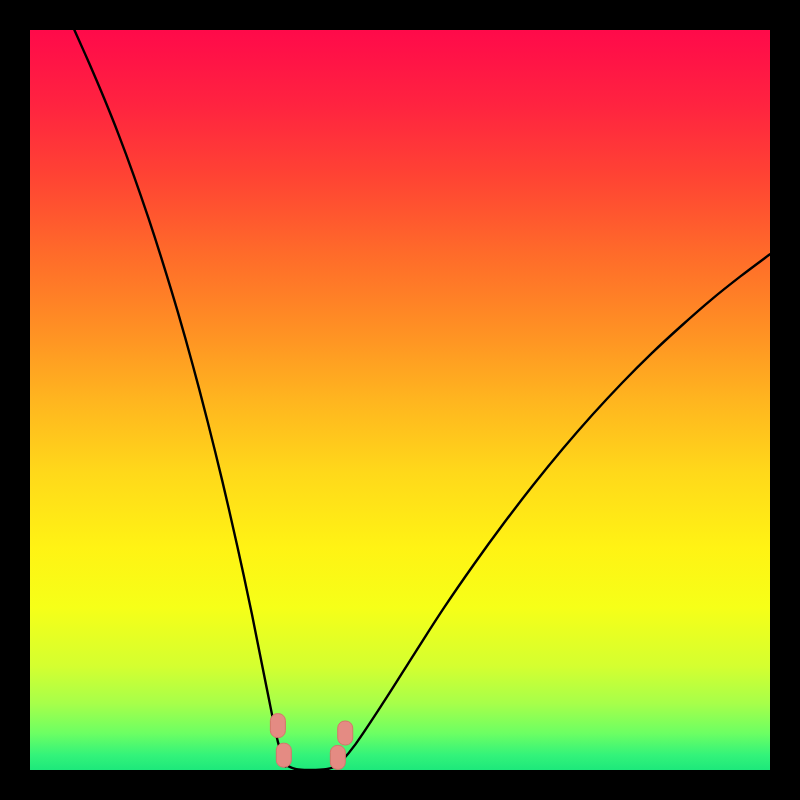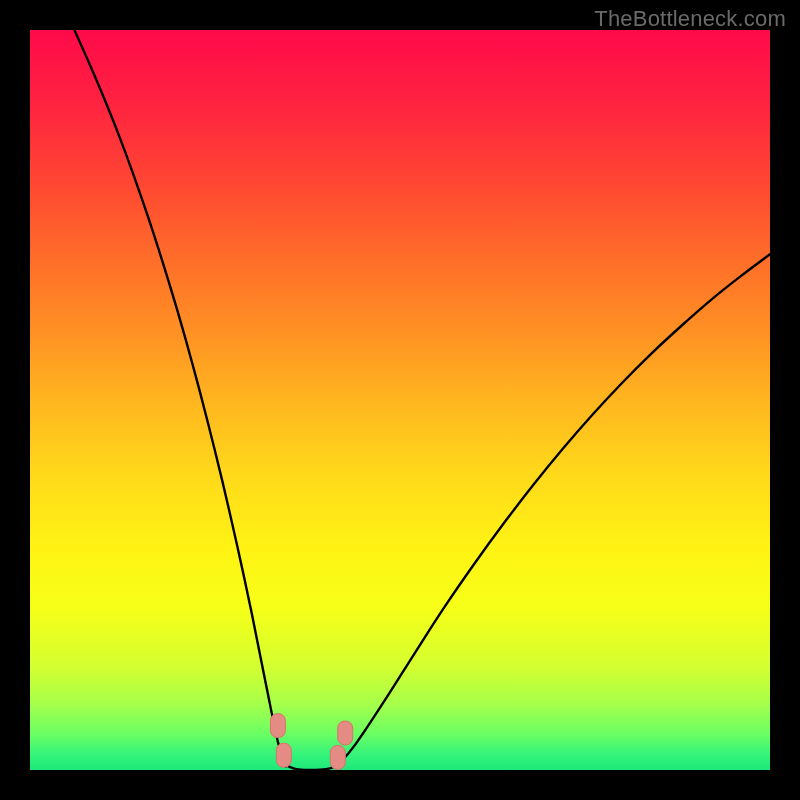--- a/index.html
+++ b/index.html
@@ -59,14 +59,13 @@
           <path d="M 44.40 0.00 C 47.06 5.99, 53.87 21.05, 59.20 33.30 C 64.53 45.55, 68.67 55.16, 74.00 68.08 C 79.33 81.00, 83.47 91.23, 88.80 105.08 C 94.13 118.93, 98.27 130.12, 103.60 145.04 C 108.93 159.96, 113.07 171.98, 118.40 187.96 C 123.73 203.94, 127.87 216.79, 133.20 233.84 C 138.53 250.89, 142.67 264.43, 148.00 282.68 C 153.33 300.93, 157.47 315.64, 162.80 335.22 C 168.13 354.80, 172.27 370.55, 177.60 391.46 C 182.93 412.37, 187.07 429.02, 192.40 451.40 C 197.73 473.78, 201.87 491.80, 207.20 515.78 C 212.53 539.76, 216.67 558.89, 222.00 584.60 C 227.33 610.31, 232.14 635.69, 236.80 658.60 C 241.46 681.51, 244.57 698.16, 247.90 711.88 C 251.23 725.60, 253.97 730.69, 255.30 734.82 C 256.63 738.95, 253.30 734.02, 255.30 734.82 C 257.30 735.62, 261.74 738.33, 266.40 739.26 C 271.06 740.19, 275.87 740.00, 281.20 740.00 C 286.53 740.00, 291.34 739.93, 296.00 739.26 C 300.66 738.59, 305.10 736.83, 307.10 736.30 C 309.10 735.77, 303.77 740.30, 307.10 736.30 C 310.43 732.30, 316.94 726.09, 325.60 714.10 C 334.26 702.11, 344.54 686.08, 355.20 669.70 C 365.86 653.32, 374.14 639.73, 384.80 623.08 C 395.46 606.43, 403.74 593.18, 414.40 577.20 C 425.06 561.22, 433.34 549.33, 444.00 534.28 C 454.66 519.23, 462.94 507.83, 473.60 493.58 C 484.26 479.33, 492.54 468.55, 503.20 455.10 C 513.86 441.65, 522.14 431.49, 532.80 418.84 C 543.46 406.19, 551.74 396.65, 562.40 384.80 C 573.06 372.95, 581.34 364.04, 592.00 352.98 C 602.66 341.92, 610.94 333.64, 621.60 323.38 C 632.26 313.12, 640.54 305.59, 651.20 296.00 C 661.86 286.41, 670.14 279.02, 680.80 270.10 C 691.46 261.18, 699.74 254.68, 710.40 246.42 C 721.06 238.16, 734.67 228.22, 740.00 224.22" fill="none" stroke="#000000" stroke-width="2.4" stroke-linecap="round" stroke-linejoin="round"></path>
         </g>
       <g id="marker-group">
           <rect x="240.40" y="683.60" width="15" height="24" rx="7" ry="7" fill="#e48b83" stroke="#d6746c" stroke-width="1"></rect>
           <rect x="246.32" y="713.20" width="15" height="24" rx="7" ry="7" fill="#e48b83" stroke="#d6746c" stroke-width="1"></rect>
           <rect x="307.74" y="691.00" width="15" height="24" rx="7" ry="7" fill="#e48b83" stroke="#d6746c" stroke-width="1"></rect>
           <rect x="300.34" y="715.42" width="15" height="24" rx="7" ry="7" fill="#e48b83" stroke="#d6746c" stroke-width="1"></rect>
         </g>
     </svg>
   </div>
-  <div class="watermark">TheBottleneck.com</div>
 </div>
 
 </body></html>

